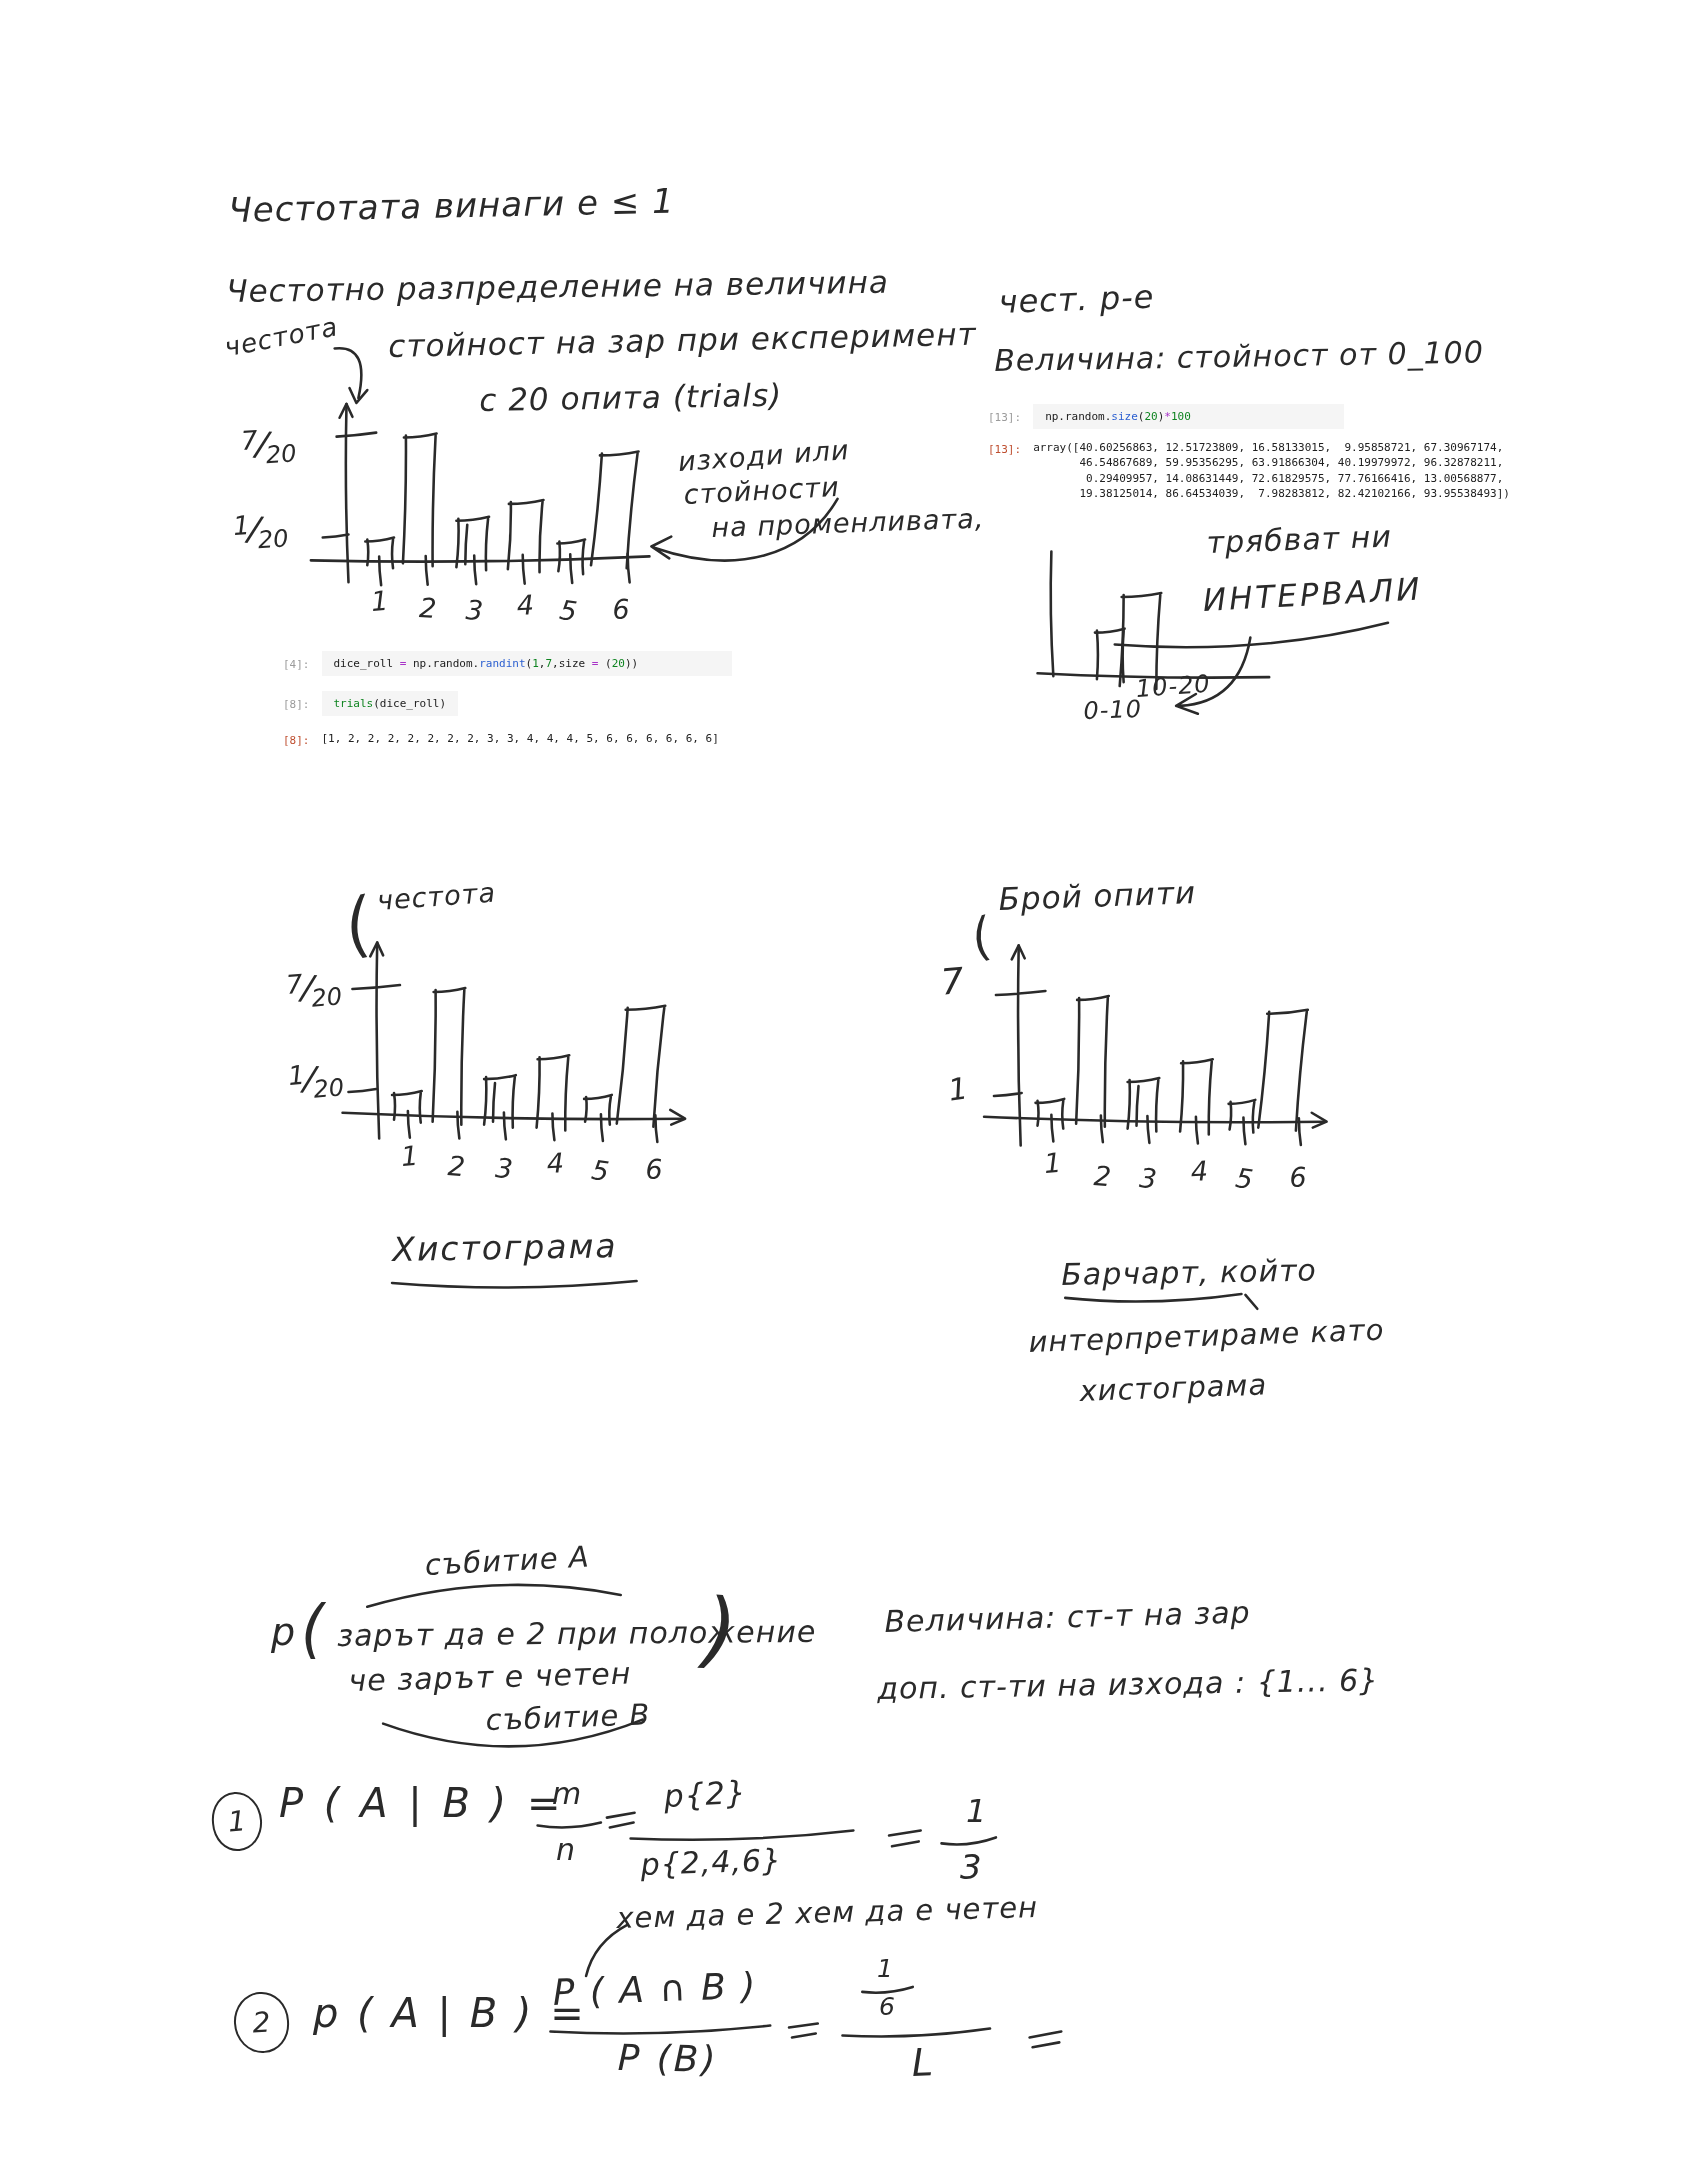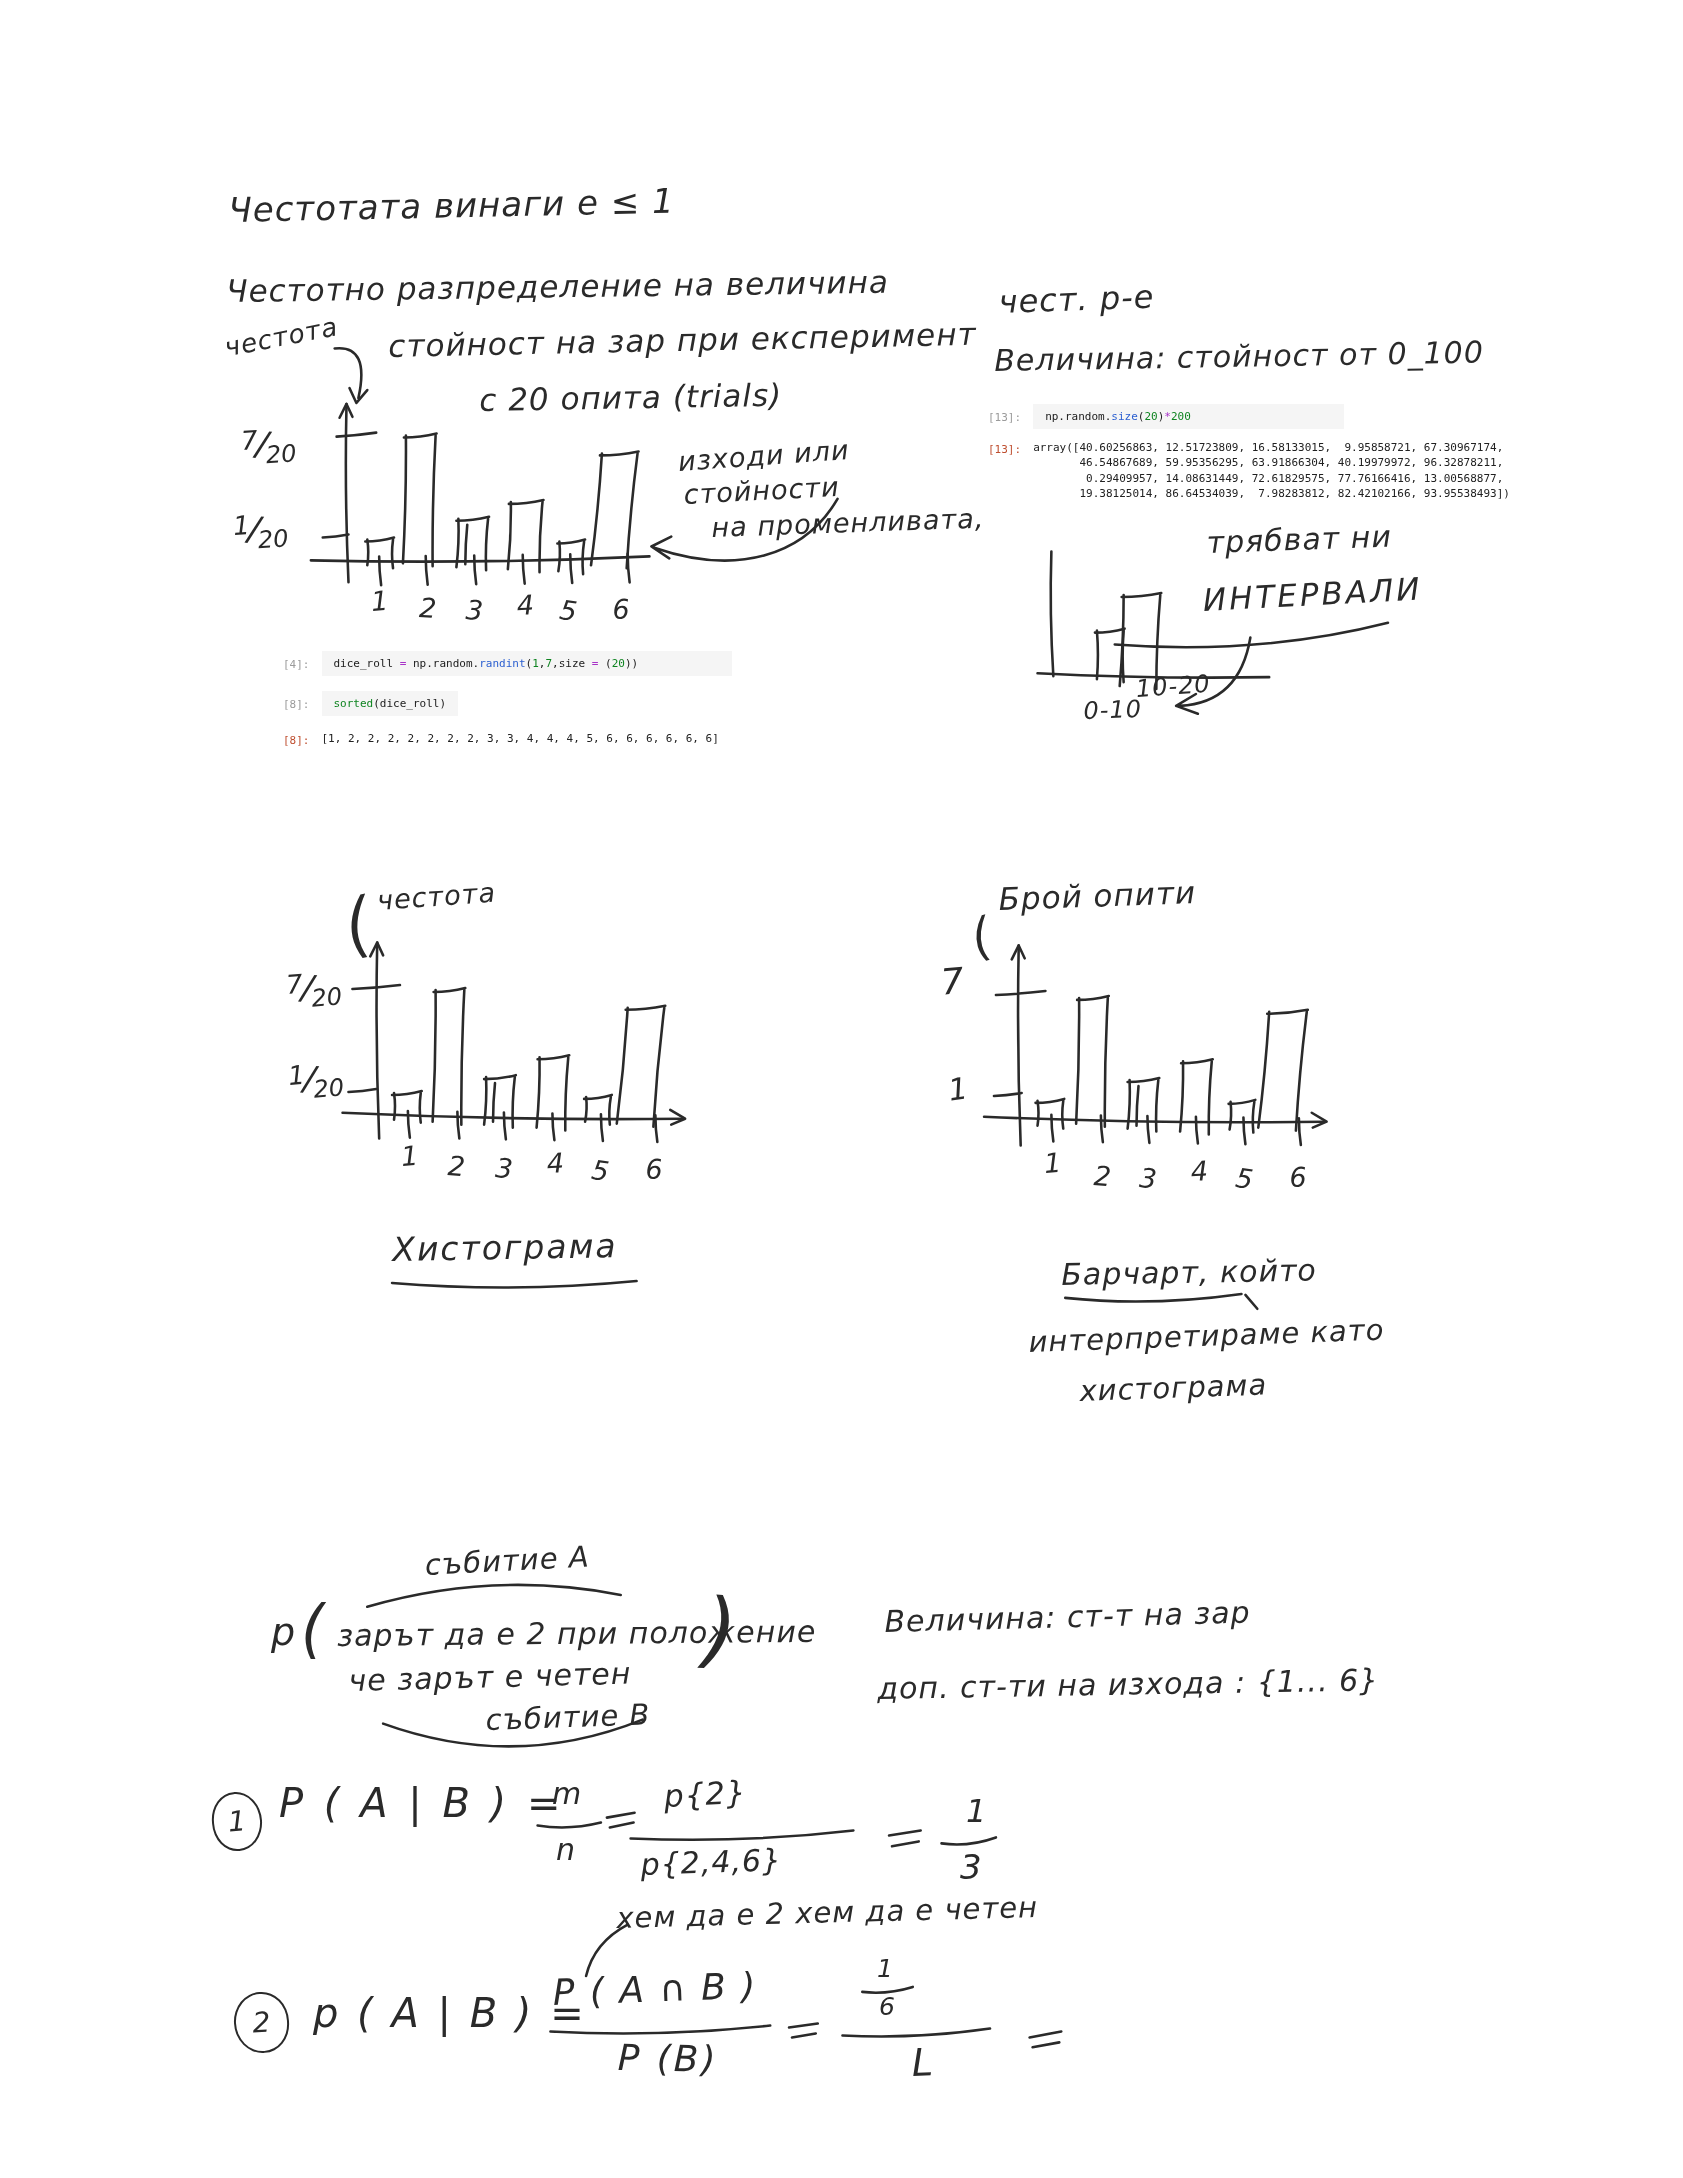--- a/index.html
+++ b/index.html
@@ -173,30 +173,30 @@
 <div class="hw" style="left:1202px;top:582px;font-size:31px;transform:rotate(-3deg);letter-spacing:3px;">ИНТЕРВАЛИ</div>
 <div class="hw" style="left:1135px;top:675px;font-size:24px;transform:rotate(-4deg);">10-20</div>
 <div class="hw" style="left:1083px;top:697px;font-size:24px;transform:rotate(-2deg);">0-10</div>
 
 <div class="jcell small-cells" style="left:283px;top:651px;">
   <span class="jprompt in">[4]:</span>
   <span class="jin" style="width:386px;"><span style="color: rgb(33, 33, 33);">dice_roll </span><span style="color: rgb(168, 50, 200);">=</span><span style="color: rgb(33, 33, 33);"> np.random.</span><span style="color: rgb(43, 95, 208);">randint</span><span style="color: rgb(33, 33, 33);">(</span><span style="color: rgb(14, 132, 32);">1</span><span style="color: rgb(33, 33, 33);">,</span><span style="color: rgb(14, 132, 32);">7</span><span style="color: rgb(33, 33, 33);">,size </span><span style="color: rgb(168, 50, 200);">=</span><span style="color: rgb(33, 33, 33);"> (</span><span style="color: rgb(14, 132, 32);">20</span><span style="color: rgb(33, 33, 33);">))</span></span>
 </div>
 <div class="jcell small-cells" style="left:283px;top:691px;">
   <span class="jprompt in">[8]:</span>
-  <span class="jin"><span style="color: rgb(14, 132, 32);">sorted</span><span style="color: rgb(33, 33, 33);">(dice_roll)</span></span>
+  <span class="jin"><span style="color: rgb(14, 132, 32);">trials</span><span style="color: rgb(33, 33, 33);">(dice_roll)</span></span>
 </div>
 <div class="jcell small-cells" style="left:283px;top:727px;">
   <span class="jprompt out">[8]:</span>
   <pre class="jout">[1, 2, 2, 2, 2, 2, 2, 2, 3, 3, 4, 4, 4, 5, 6, 6, 6, 6, 6, 6]</pre>
 </div>
 
 <div class="jcell tiny-cells" style="left:988px;top:404px;">
   <span class="jprompt in">[13]:</span>
-  <span class="jin" style="width:287px;"><span style="color: rgb(33, 33, 33);">np.random.</span><span style="color: rgb(43, 95, 208);">size</span><span style="color: rgb(33, 33, 33);">(</span><span style="color: rgb(14, 132, 32);">20</span><span style="color: rgb(33, 33, 33);">)</span><span style="color: rgb(168, 50, 200);">*</span><span style="color: rgb(14, 132, 32);">200</span></span>
+  <span class="jin" style="width:287px;"><span style="color: rgb(33, 33, 33);">np.random.</span><span style="color: rgb(43, 95, 208);">size</span><span style="color: rgb(33, 33, 33);">(</span><span style="color: rgb(14, 132, 32);">20</span><span style="color: rgb(33, 33, 33);">)</span><span style="color: rgb(168, 50, 200);">*</span><span style="color: rgb(14, 132, 32);">100</span></span>
 </div>
 <div class="jcell tiny-cells" style="left:988px;top:436px;">
   <span class="jprompt out">[13]:</span>
   <pre class="jout">array([40.60256863, 12.51723809, 16.58133015,  9.95858721, 67.30967174,
        46.54867689, 59.95356295, 63.91866304, 40.19979972, 96.32878211,
         0.29409957, 14.08631449, 72.61829575, 77.76166416, 13.00568877,
        19.38125014, 86.64534039,  7.98283812, 82.42102166, 93.95538493])</pre>
 </div>
 
 <span class="paren" style="left:337px;top:887px;font-size:61px;transform:rotate(-12deg) scaleY(1.15);">(</span>

